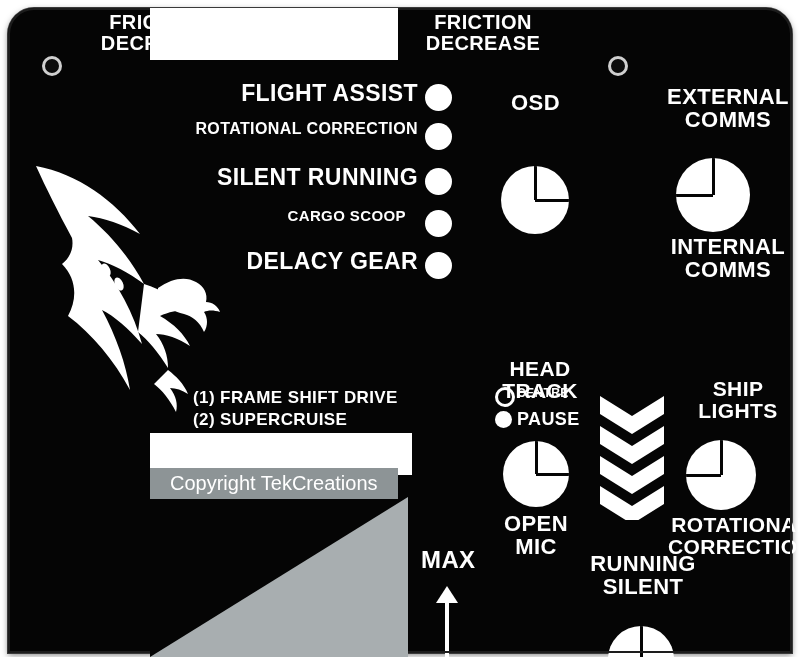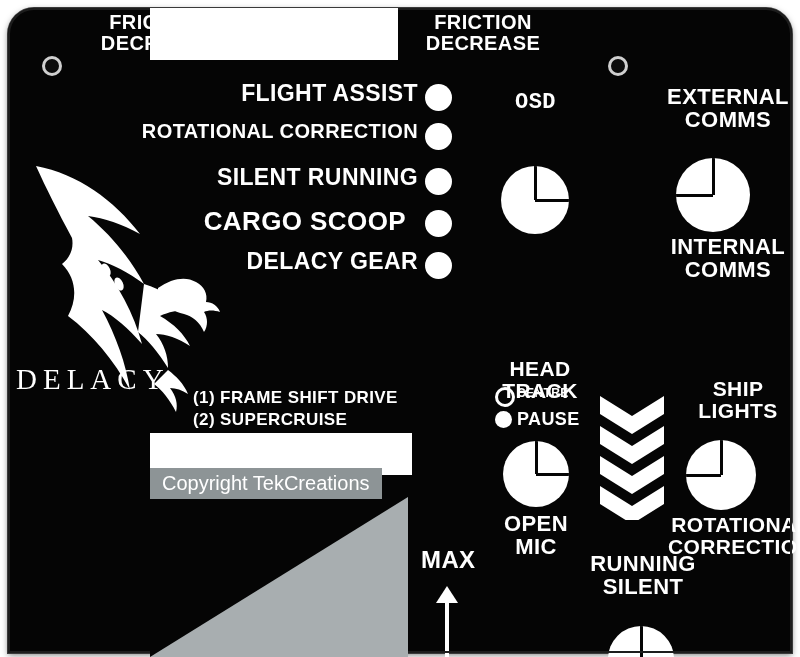--- a/index.html
+++ b/index.html
@@ -57,21 +57,21 @@
     position:absolute;left:8px;top:355px;color:#ffffff;
     font-family:"Liberation Serif",serif;font-size:29px;letter-spacing:6px;
   }
 
   
   .wm-white{position:absolute;background:#ffffff;}
   .wm-grey{position:absolute;background:#a8aeb0;}
   .wm-bar{
     position:absolute;background:#8d9496;color:#ffffff;
     font-family:"Liberation Sans",sans-serif;font-size:20px;
-    padding:4px 12px;white-space:nowrap;
+    padding:4px 20px;white-space:nowrap;
   }
   .wm-tri{position:absolute;width:0;height:0;}
 </style>
 </head>
 <body>
 
 <div id="root">
 
   <div class="panel">
 
@@ -84,33 +84,33 @@
     </div>
 
     <div class="lbl ctr" style="left:380px;top:4px;width:190px;font-size:20px;">
       <div>FRICTION</div>
       <div>DECREASE</div>
     </div>
 
     <div class="lbl rgt" style="left:140px;top:74px;width:270px;font-size:23px;">FLIGHT ASSIST</div>
     <div class="led" style="left:417px;top:76px;width:27px;height:27px;"></div>
 
-    <div class="lbl rgt" style="left:100px;top:113px;width:310px;font-size:20px;">ROTATIONAL CORRECTION</div>
+    <div class="lbl rgt" style="left:100px;top:113px;width:310px;font-size:16px;">ROTATIONAL CORRECTION</div>
     <div class="led" style="left:417px;top:115px;width:27px;height:27px;"></div>
 
     <div class="lbl rgt" style="left:130px;top:158px;width:280px;font-size:23px;">SILENT RUNNING</div>
     <div class="led" style="left:417px;top:160px;width:27px;height:27px;"></div>
 
-    <div class="lbl rgt" style="left:138px;top:200px;width:260px;font-size:26px;">CARGO SCOOP</div>
+    <div class="lbl rgt" style="left:138px;top:200px;width:260px;font-size:15px;">CARGO SCOOP</div>
     <div class="led" style="left:417px;top:202px;width:27px;height:27px;"></div>
 
     <div class="lbl rgt" style="left:150px;top:242px;width:260px;font-size:23px;">DELACY GEAR</div>
     <div class="led" style="left:417px;top:244px;width:27px;height:27px;"></div>
 
-    <div class="lbl ctr" style="left:470px;top:84px;width:115px;font-size:22px;font-family:Liberation Mono, monospace;">OSD</div>
+    <div class="lbl ctr" style="left:470px;top:84px;width:115px;font-size:22px;">OSD</div>
     <div class="knob" style="left:493px;top:158px;width:68px;height:68px;">
       <div class="cross-v"></div>
         <div class="cross-h"></div>
     </div>
 
     <div class="lbl ctr" style="left:640px;top:78px;width:160px;font-size:22px;">
       <div>EXTERNAL</div>
       <div>COMMS</div>
     </div>
     <div class="knob q2" style="left:668px;top:150px;width:74px;height:74px;">
@@ -141,21 +141,20 @@
                    C158 258 160 266 158 274 C152 262 144 252 136 246 Z"></path>
           <ellipse cx="75" cy="118" rx="4" ry="7" transform="rotate(-25 75 118)"></ellipse>
           <ellipse cx="88" cy="132" rx="4" ry="7" transform="rotate(-25 88 132)"></ellipse>
           <ellipse cx="101" cy="146" rx="4" ry="7" transform="rotate(-25 101 146)"></ellipse>
           <ellipse cx="64" cy="132" rx="4" ry="7" transform="rotate(-25 64 132)"></ellipse>
           <ellipse cx="77" cy="146" rx="4" ry="7" transform="rotate(-25 77 146)"></ellipse>
           <ellipse cx="90" cy="160" rx="4" ry="7" transform="rotate(-25 90 160)"></ellipse>
         </g>
       </svg>
     </div>
-    <div class="logo-text">DELACY</div>
 
     <div class="lbl" style="left:185px;top:381px;font-size:17px;">(1) FRAME SHIFT DRIVE</div>
     <div class="lbl" style="left:185px;top:403px;font-size:17px;">(2) SUPERCRUISE</div>
 
     <div class="lbl ctr" style="left:462px;top:350px;width:140px;font-size:21px;">HEAD TRACK</div>
     <div class="ring" style="left:487px;top:379px;width:14px;height:14px;"></div>
     <div class="lbl" style="left:509px;top:379px;font-size:12px;">CENTRE</div>
     <div class="dot" style="left:487px;top:403px;width:17px;height:17px;"></div>
     <div class="lbl" style="left:509px;top:402px;font-size:18px;">PAUSE</div>
 

